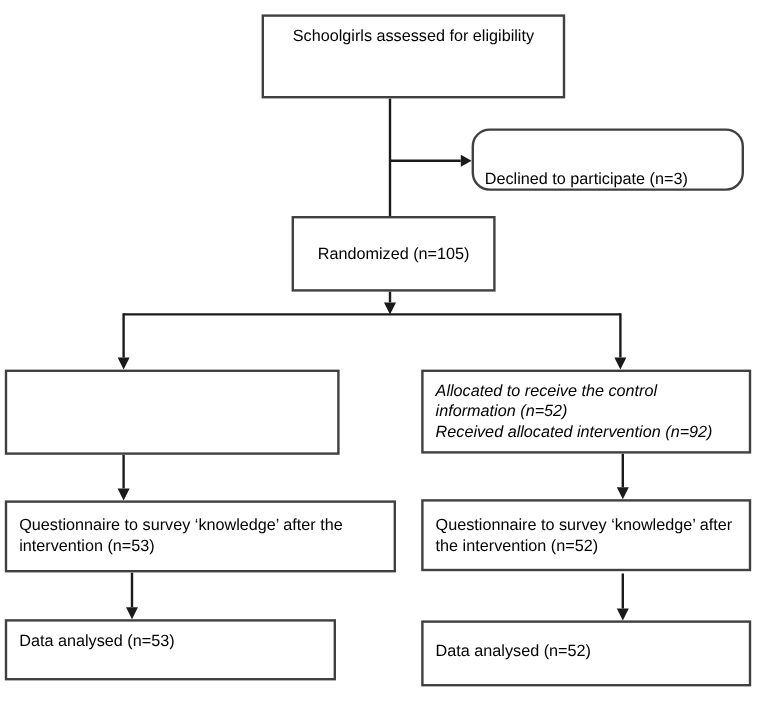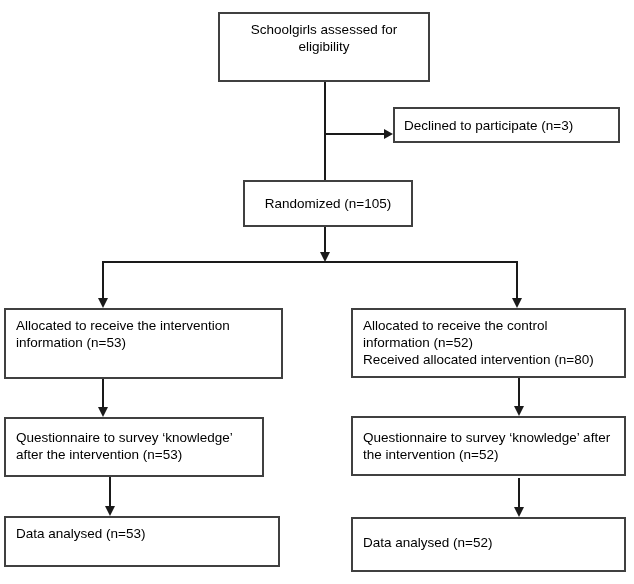--- a/index.html
+++ b/index.html
@@ -19,26 +19,26 @@
     line-height:17px;
     overflow:hidden;
   }
   .box{
     position:absolute;
     box-sizing:border-box;
     background:#fff;
     border:2px solid var(--box-border);
   }
   .line-block{display:block;}
-  #box-eligibility{left:218px;top:12px;width:212px;height:70px;text-align:center;padding:7px 4px 0 4px;}
-  #box-declined{left:393px;top:107px;width:227px;height:36px;display:flex;align-items:center;padding-left:9px;}
-  #box-randomized{left:243px;top:180px;width:170px;height:47px;display:flex;align-items:center;justify-content:center;}
+  #box-eligibility{left:218px;top:12px;width:253px;height:70px;text-align:center;padding:7px 4px 0 4px;}
+  #box-declined{left:393px;top:107px;width:227px;height:52px;display:flex;align-items:flex-end;padding-left:9px;border-radius:15px;}
+  #box-randomized{left:243px;top:180px;width:170px;height:63px;display:flex;align-items:center;justify-content:center;}
   #box-alloc-left{left:4px;top:308px;width:279px;height:71px;padding:7px 6px 0 10px;}
-  #box-alloc-right{left:351px;top:308px;width:275px;height:70px;padding:7px 6px 0 10px;}
-  #box-quest-left{left:4px;top:417px;width:260px;height:60px;padding:10px 6px 0 10px;}
+  #box-alloc-right{left:351px;top:308px;width:275px;height:70px;padding:7px 6px 0 10px;font-style:italic;}
+  #box-quest-left{left:4px;top:417px;width:326px;height:60px;padding:10px 6px 0 10px;}
   #box-quest-right{left:351px;top:416px;width:275px;height:60px;padding:11px 6px 0 10px;}
   #box-data-left{left:4px;top:516px;width:276px;height:51px;padding:7px 6px 0 10px;}
   #box-data-right{left:351px;top:517px;width:275px;height:55px;padding:15px 6px 0 10px;}
   svg.connectors{
     position:absolute;left:0;top:0;width:634px;height:584px;
     pointer-events:none;
   }
   svg.connectors path{stroke:var(--line);stroke-width:2;fill:none;}
   svg.connectors polygon{fill:var(--line);stroke:none;}
 </style>
@@ -94,26 +94,25 @@
 
   <div class="box" id="box-declined">
     <span>Declined to participate (n=3)</span>
   </div>
 
   <div class="box" id="box-randomized">
     <span>Randomized (n=105)</span>
   </div>
 
   <div class="box" id="box-alloc-left">
-    <span class="line-block">Allocated to receive the intervention information (n=53)</span>
   </div>
 
   <div class="box" id="box-alloc-right">
     <span class="line-block">Allocated to receive the control information (n=52)</span>
-    <span class="line-block">Received allocated intervention (n=80)</span>
+    <span class="line-block">Received allocated intervention (n=92)</span>
   </div>
 
   <div class="box" id="box-quest-left">
     <span>Questionnaire to survey ‘knowledge’ after the intervention (n=53)</span>
   </div>
 
   <div class="box" id="box-quest-right">
     <span>Questionnaire to survey ‘knowledge’ after the intervention (n=52)</span>
   </div>
 

